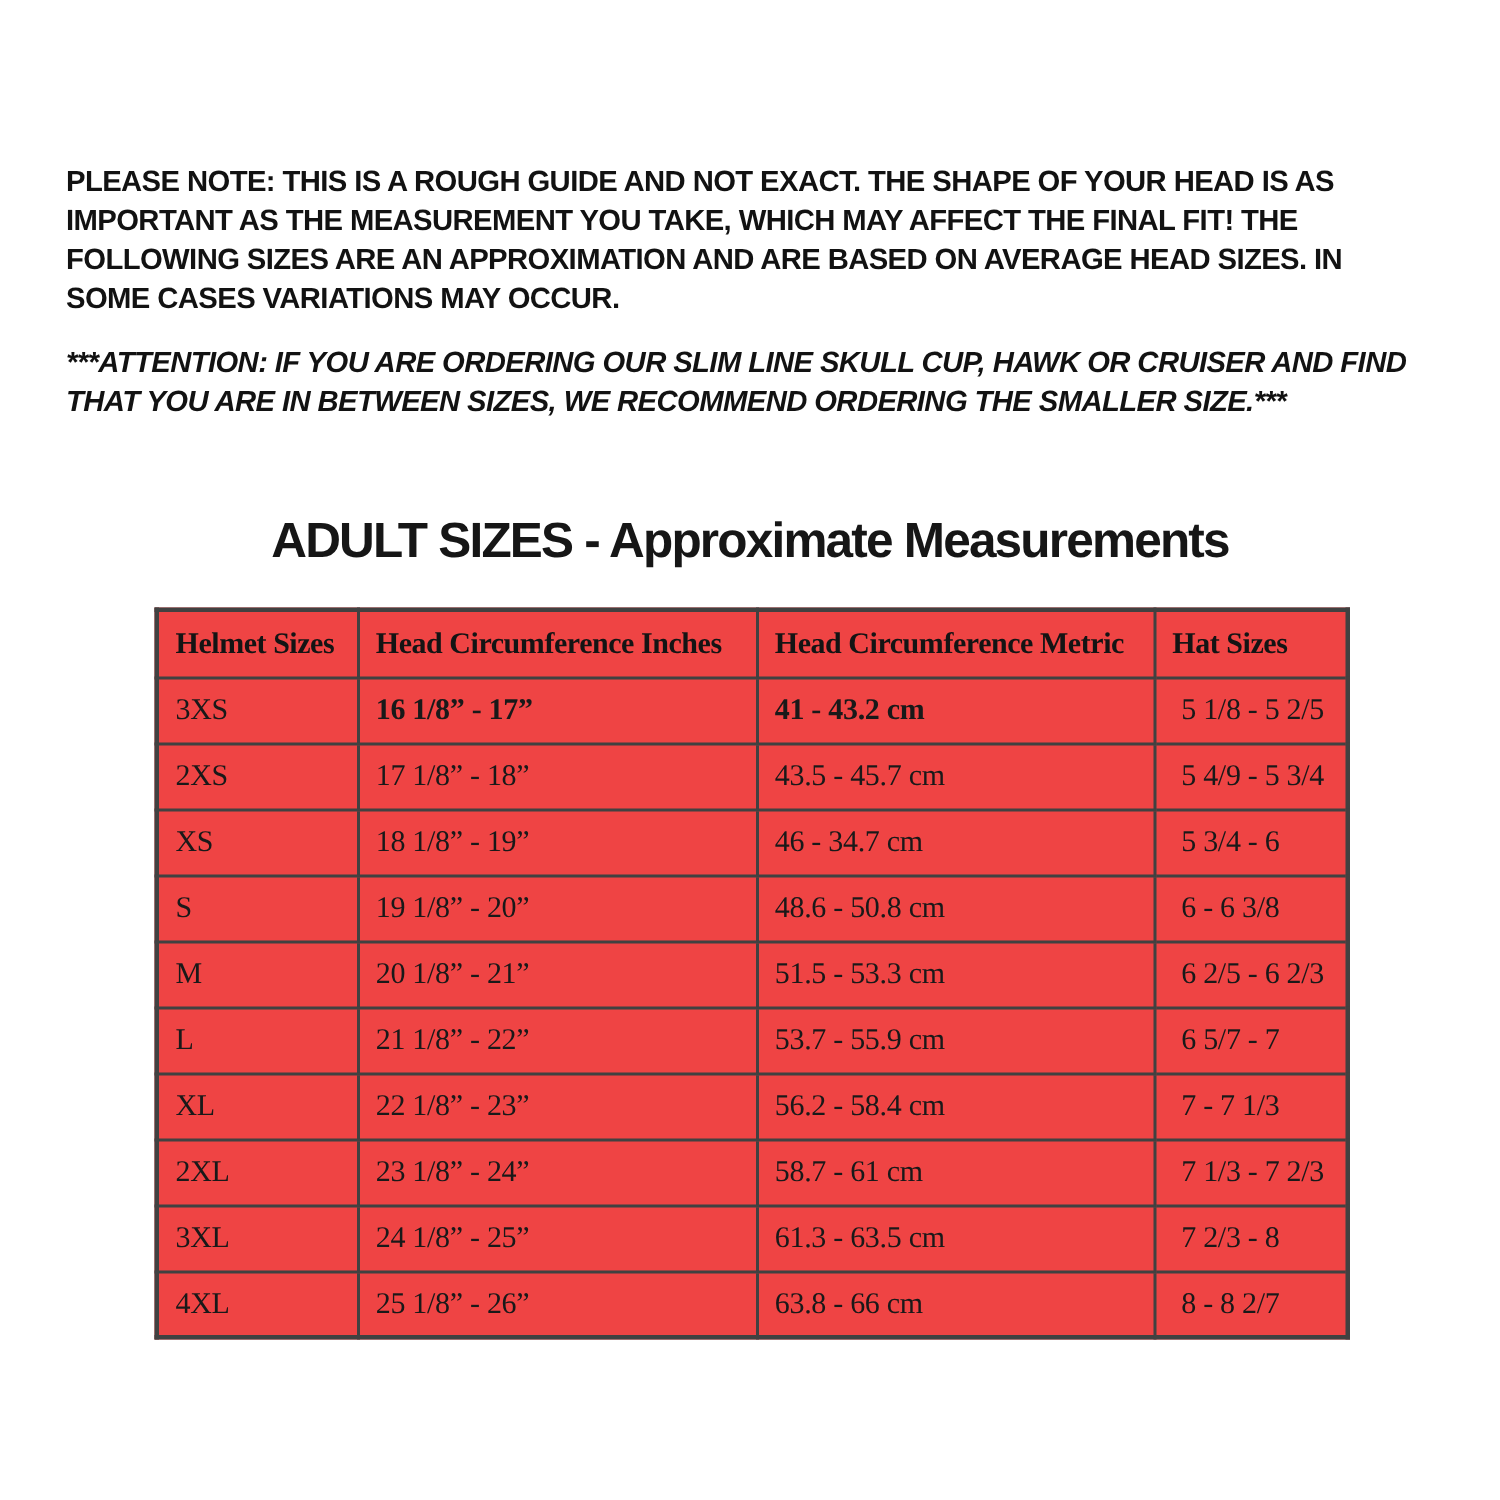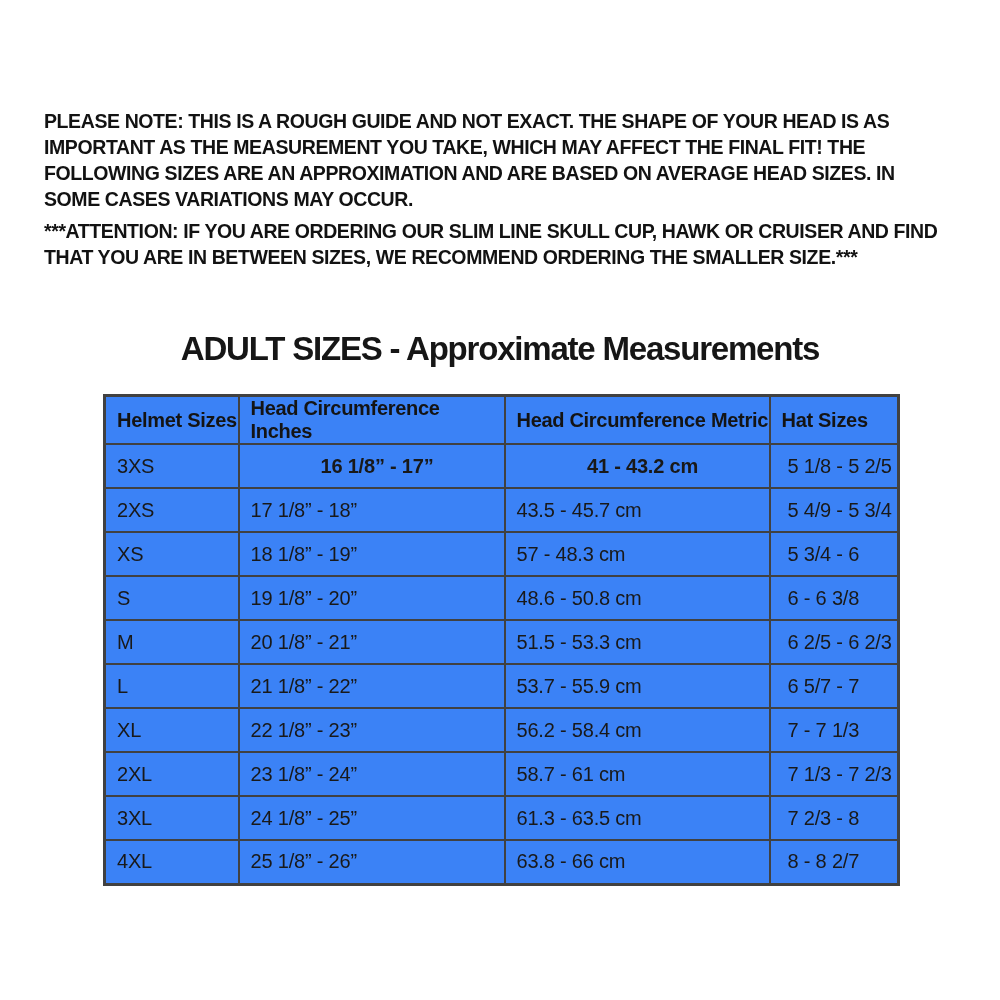--- a/index.html
+++ b/index.html
@@ -19,38 +19,40 @@
   }
   .note {
     font-size: 19.5px;
     font-weight: 700;
     line-height: 26px;
     letter-spacing: -0.4px;
     color: #121212;
     width: 910px;
   }
   .note.attention {
-    margin-top: 6px;
+    margin-top: 17px;
+    font-style: italic;
   }
   .title {
     margin: 60px auto 0 59px;
     width: 794px;
     text-align: center;
     font-size: 33px;
     font-weight: 700;
     letter-spacing: -1.2px;
     color: #161616;
     white-space: nowrap;
   }
   table.size-table {
     margin: 26px 0 0 59px;
     border-collapse: collapse;
     table-layout: fixed;
     width: 794px;
-    background: #3b82f6;
+    background: #ef4444;
+    font-family: Liberation Serif, serif;
   }
   table.size-table, table.size-table th, table.size-table td {
     border: 2px solid #414141;
   }
   table.size-table { border-width: 3px; }
   table.size-table th {
     height: 45px;
     font-size: 20px;
     font-weight: 700;
     letter-spacing: -0.3px;
@@ -63,21 +65,21 @@
     font-size: 20px;
     font-weight: 400;
     letter-spacing: -0.2px;
     text-align: left;
     padding-left: 11px;
     color: #191919;
     white-space: nowrap;
     border-radius: 20px;
   }
   table.size-table td.c-hat { padding-left: 17px; }
-  table.size-table td.em { font-weight: 700; text-align: center; }
+  table.size-table td.em { font-weight: 700; }
   table.size-table td.em.big { font-size: 20px; }
   col.c1 { width: 134px; }
   col.c2 { width: 266px; }
   col.c3 { width: 265px; }
   col.c4 { width: 129px; }
 </style>
 </head>
 <body>
 
 <div class="page">
@@ -112,21 +114,21 @@
       </tr>
       <tr>
         <td>2XS</td>
         <td>17 1/8” - 18”</td>
         <td>43.5 - 45.7 cm</td>
         <td class="c-hat">5 4/9 - 5 3/4</td>
       </tr>
       <tr>
         <td>XS</td>
         <td>18 1/8” - 19”</td>
-        <td>57 - 48.3 cm</td>
+        <td>46 - 34.7 cm</td>
         <td class="c-hat">5 3/4 - 6</td>
       </tr>
       <tr>
         <td>S</td>
         <td>19 1/8” - 20”</td>
         <td>48.6 - 50.8 cm</td>
         <td class="c-hat">6 - 6 3/8</td>
       </tr>
       <tr>
         <td>M</td>

